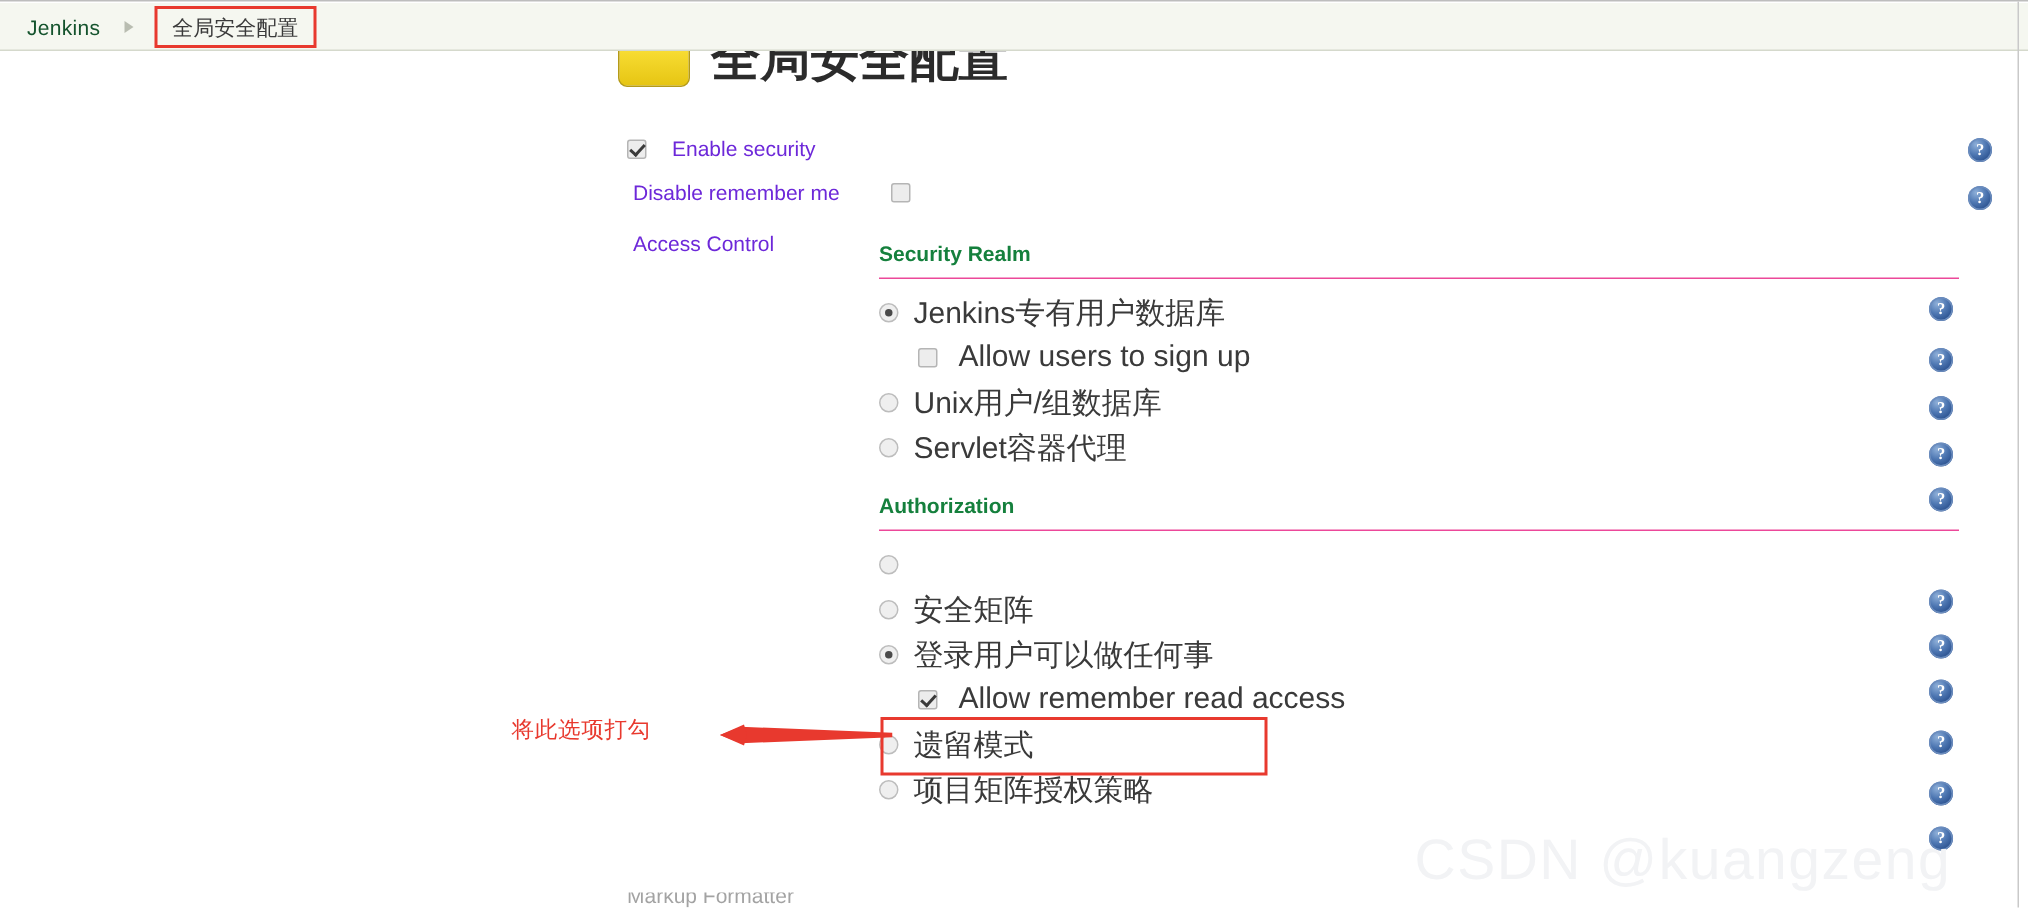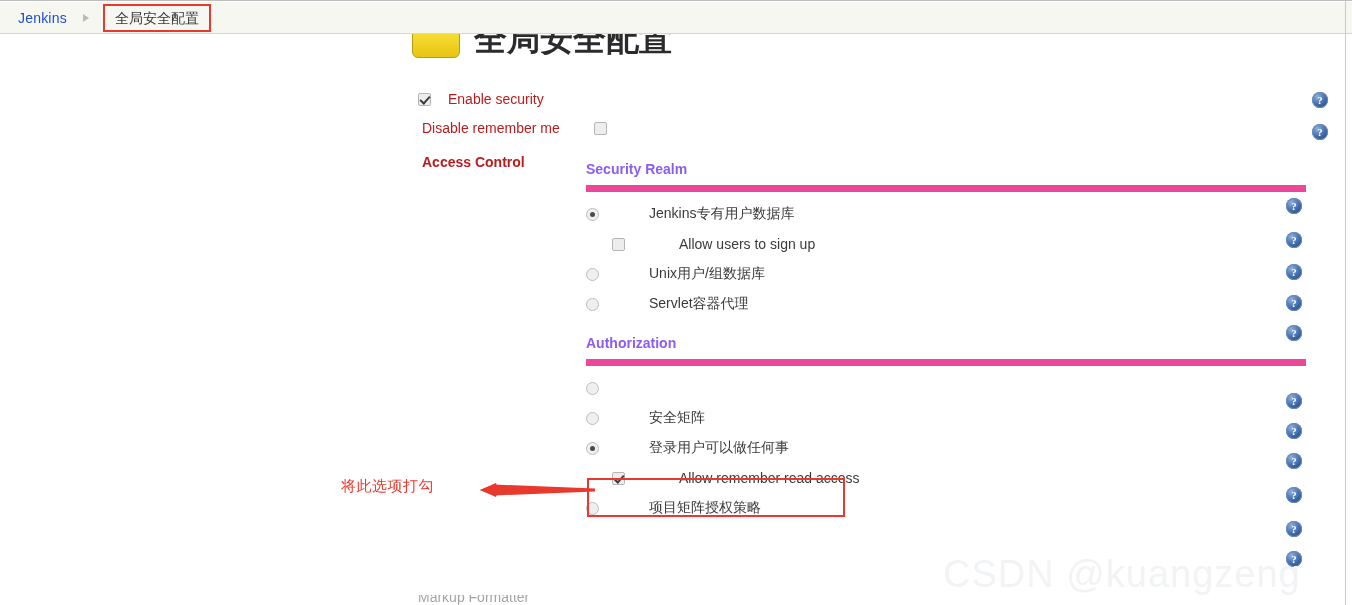--- a/index.html
+++ b/index.html
@@ -45,21 +45,21 @@
   }
   #breadcrumb {
     position: absolute;
     left: 18px; top: 0;
     height: 31px;
     display: flex;
     align-items: center;
     font-size: 14px;
   }
   .crumb-link {
-    color: #1d4ed8;
+    color: #14532d;
     font-size: 14px;
     letter-spacing: .2px;
     white-space: nowrap;
     cursor: pointer;
   }
   .crumb-sep {
     display: inline-block;
     margin: 0 14px 0 16px;
     width: 0; height: 0;
     border-left: 6px solid #b9bdb1;
@@ -115,25 +115,25 @@
   
   .toprow {
     position: absolute;
     display: flex;
     align-items: center;
     font-size: 14px;
     color: #333;
   }
   #row-enable-security { left: 418px; top: 90px; }
   #row-disable-remember { left: 422px; top: 119px; }
-  #row-access-control { left: 422px; top: 153px; font-weight: bold; }
+  #row-access-control { left: 422px; top: 153px; }
 
   .toprow .lbl {
     font-size: 14px;
-    color: #b91c1c;
+    color: #6d28d9;
     white-space: nowrap;
   }
 
   
   .cb {
     width: 13px; height: 13px;
     box-sizing: border-box;
     border: 1px solid #b5b5b5;
     background: #ededed;
     border-radius: 2px;
@@ -175,34 +175,33 @@
 
   
   #access-control-panel {
     position: absolute;
     left: 586px; top: 160px;
     width: 722px;
   }
   .section-head {
     font-size: 14px;
     font-weight: bold;
-    color: #8b5cf6;
+    color: #15803d;
     padding-bottom: 8px;
-    border-bottom: 7px solid #ec4899;
+    border-bottom: 1px solid #ec4899;
     width: 720px;
     box-sizing: border-box;
   }
   .opt {
     position: relative;
     display: flex;
     align-items: center;
     height: 30px;
-    font-size: 14px;
+    font-size: 20px;
     color: #3a3a3a;
-    gap: 40px;
   }
   .opt .txt { white-space: nowrap; }
   .opt.indent { padding-left: 26px; text-align: right; }
   .opt .cb, .opt .rb { margin-right: 10px; }
   .opt.indent .cb { margin-right: 14px; }
 
   #security-realm-options { margin-top: 7px; }
   #authorization-head { margin-top: 16px; }
   #authorization-options { margin-top: 7px; }
 
@@ -344,20 +343,24 @@
         <span class="rb"></span>
         <span class="txt">安全矩阵</span>
       </div>
       <div class="opt">
         <span class="rb checked"></span>
         <span class="txt">登录用户可以做任何事</span>
       </div>
       <div class="opt indent">
         <span class="cb checked"></span>
         <span class="txt">Allow remember read access</span>
+      </div>
+      <div class="opt">
+        <span class="rb"></span>
+        <span class="txt">遗留模式</span>
       </div>
       <div class="opt">
         <span class="rb"></span>
         <span class="txt">项目矩阵授权策略</span>
       </div>
     </div>
   </div>
 
   <div id="help-icon-layer">
       <div class="help-icon" style="left: 1312px; top: 91px;">?</div>

